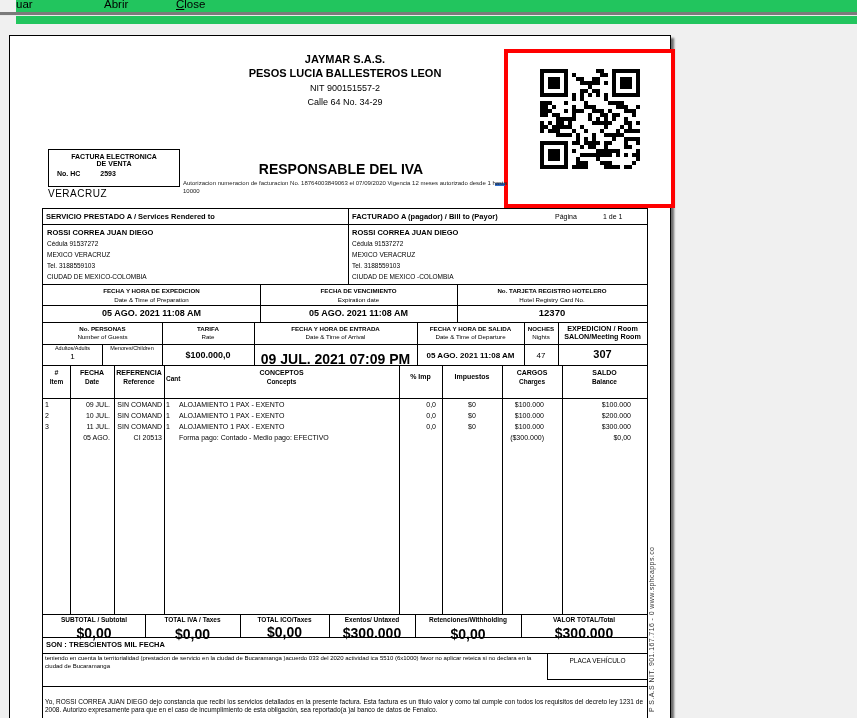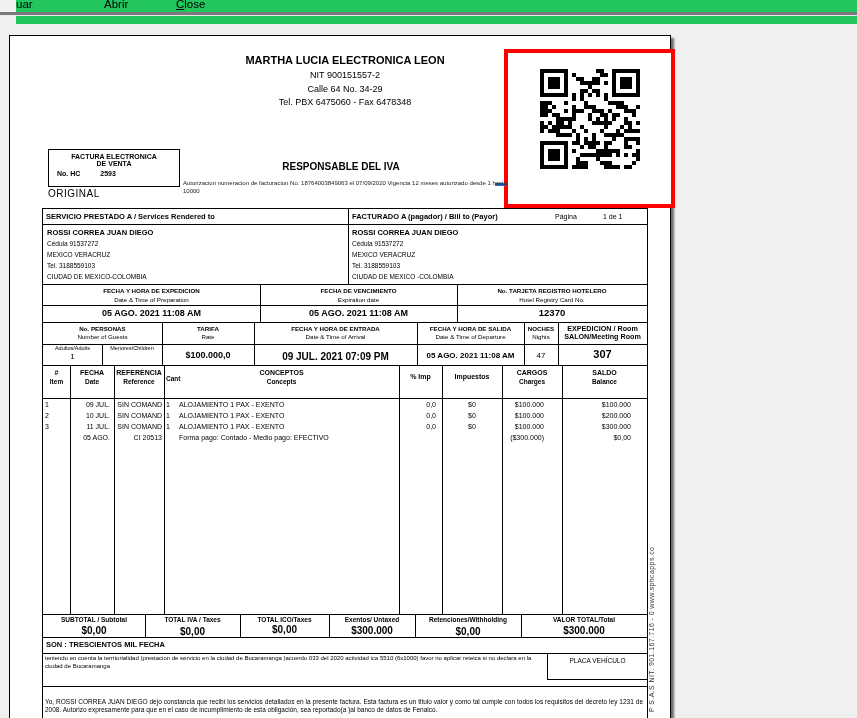--- a/index.html
+++ b/index.html
@@ -4,21 +4,21 @@
 <style>
   html,body{margin:0;padding:0}
   body{width:857px;height:718px;overflow:hidden;position:relative;background:#f0f0f0;
        font-family:"Liberation Sans",sans-serif;color:#000;-webkit-font-smoothing:antialiased}
   .abs{position:absolute}
   .c{text-align:center}
   .r{text-align:right}
   .bold{font-weight:bold}
   .nw{white-space:nowrap}
   .f55{font-size:5.5px}.f6{font-size:6px;line-height:7.5px}.f62{font-size:6.2px}.f65{font-size:6.5px}
-  .f7{font-size:7px}.f72{font-size:7.2px}.f75{font-size:7.5px}.f8{font-size:8px}.f85{font-size:10px}
+  .f7{font-size:7px}.f72{font-size:7.2px}.f75{font-size:7.5px}.f8{font-size:8px}.f85{font-size:14px}
   .f9{font-size:9px}.f95{font-size:9.5px}.f10{font-size:10px}.f11{font-size:11px}
   .vl{position:absolute;width:0;border-left:1px solid #000}
   .hl{position:absolute;height:0;left:0;right:0;border-top:1px solid #000}
   #menubar{position:absolute;left:16px;top:0;width:857px;height:24px;background:#22c55e}
   #menubar .mi{position:absolute;top:-2px;font-size:11.5px;color:#000;cursor:default}
   #divider{position:absolute;left:0;top:12px;width:857px;height:3px;background:#7b7b7b;border-bottom:1px solid #e9e9e9}
   #page{position:absolute;left:9px;top:35px;width:660px;height:690px;background:#fff;
         border:1px solid #000;box-shadow:3px 3px 2px rgba(0,0,0,0.55)}
   #qrbox{position:absolute;left:494px;top:13px;width:163px;height:151px;border:4px solid #ff0000;background:#fff}
   #qr-svg{display:block;margin:16px auto 0;fill:#000}
@@ -34,24 +34,24 @@
 <div id="menubar">
   <span class="mi" style="left:0px">uar</span>
   <span class="mi" style="left:88px">Abrir</span>
   <span class="mi" style="left:160px"><u>C</u><span>lose</span></span>
 </div>
 <div id="divider"></div>
 
 <div id="page">
 
   <div class="abs c" style="left:120px;top:17px;width:430px">
-    <div class="bold f11 nw" style="line-height:15px">MARTHA LUCIA ELECTRONICA LEON</div>
+    <div class="bold f11 nw" style="line-height:13px">JAYMAR S.A.S.</div>
+    <div class="bold f11 nw" style="line-height:15px">PESOS LUCIA BALLESTEROS LEON</div>
     <div class="f9 nw" style="line-height:15px">NIT 900151557-2</div>
     <div class="f9 nw" style="line-height:13px">Calle 64 No. 34-29</div>
-    <div class="f9 nw" style="line-height:12px">Tel. PBX 6475060 - Fax 6478348</div>
   </div>
 
   <div id="qrbox">
     <svg id="qr-svg" width="100" height="100" viewBox="0 0 100 100">
         <rect x="0" y="0" width="4" height="4"></rect>
         <rect x="4" y="0" width="4" height="4"></rect>
         <rect x="8" y="0" width="4" height="4"></rect>
         <rect x="12" y="0" width="4" height="4"></rect>
         <rect x="16" y="0" width="4" height="4"></rect>
         <rect x="20" y="0" width="4" height="4"></rect>
@@ -350,21 +350,21 @@
     <div class="c bold f7" style="margin-top:3px">FACTURA ELECTRONICA</div>
     <div class="c bold f7">DE VENTA</div>
     <div class="bold f7" style="margin:3px 0 0 8px">
       <span>No.  HC</span>
       <span style="margin-left:18px">2593</span>
     </div>
   </div>
 
   <div class="abs c bold f85 nw" style="left:231px;top:125px;width:200px">RESPONSABLE DEL IVA</div>
   <div class="abs f6" style="left:173px;top:144px;width:335px;color:#222">Autorizacion numeracion de facturacion No. 18764003849063 el 07/09/2020 Vigencia 12 meses autorizado desde 1 hasta 10000</div>
-  <div class="abs f10 nw" style="left:38px;top:152px;letter-spacing:0.5px">ORIGINAL</div>
+  <div class="abs f10 nw" style="left:38px;top:152px;letter-spacing:0.5px">VERACRUZ</div>
 
   <div id="form">
 
     <div class="abs bold f75 nw" style="left:3px;top:3px">SERVICIO PRESTADO A / Services Rendered to</div>
     <div class="abs bold f75 nw" style="left:309px;top:3px">FACTURADO A (pagador) / Bill to (Payor)</div>
     <div class="abs f7 nw" style="left:512px;top:4px">Página</div>
     <div class="abs f7 nw" style="left:560px;top:4px">1 de 1</div>
     <div class="hl" style="top:15px"></div>
     <div class="vl" style="left:305px;top:0;height:75px"></div>
 

